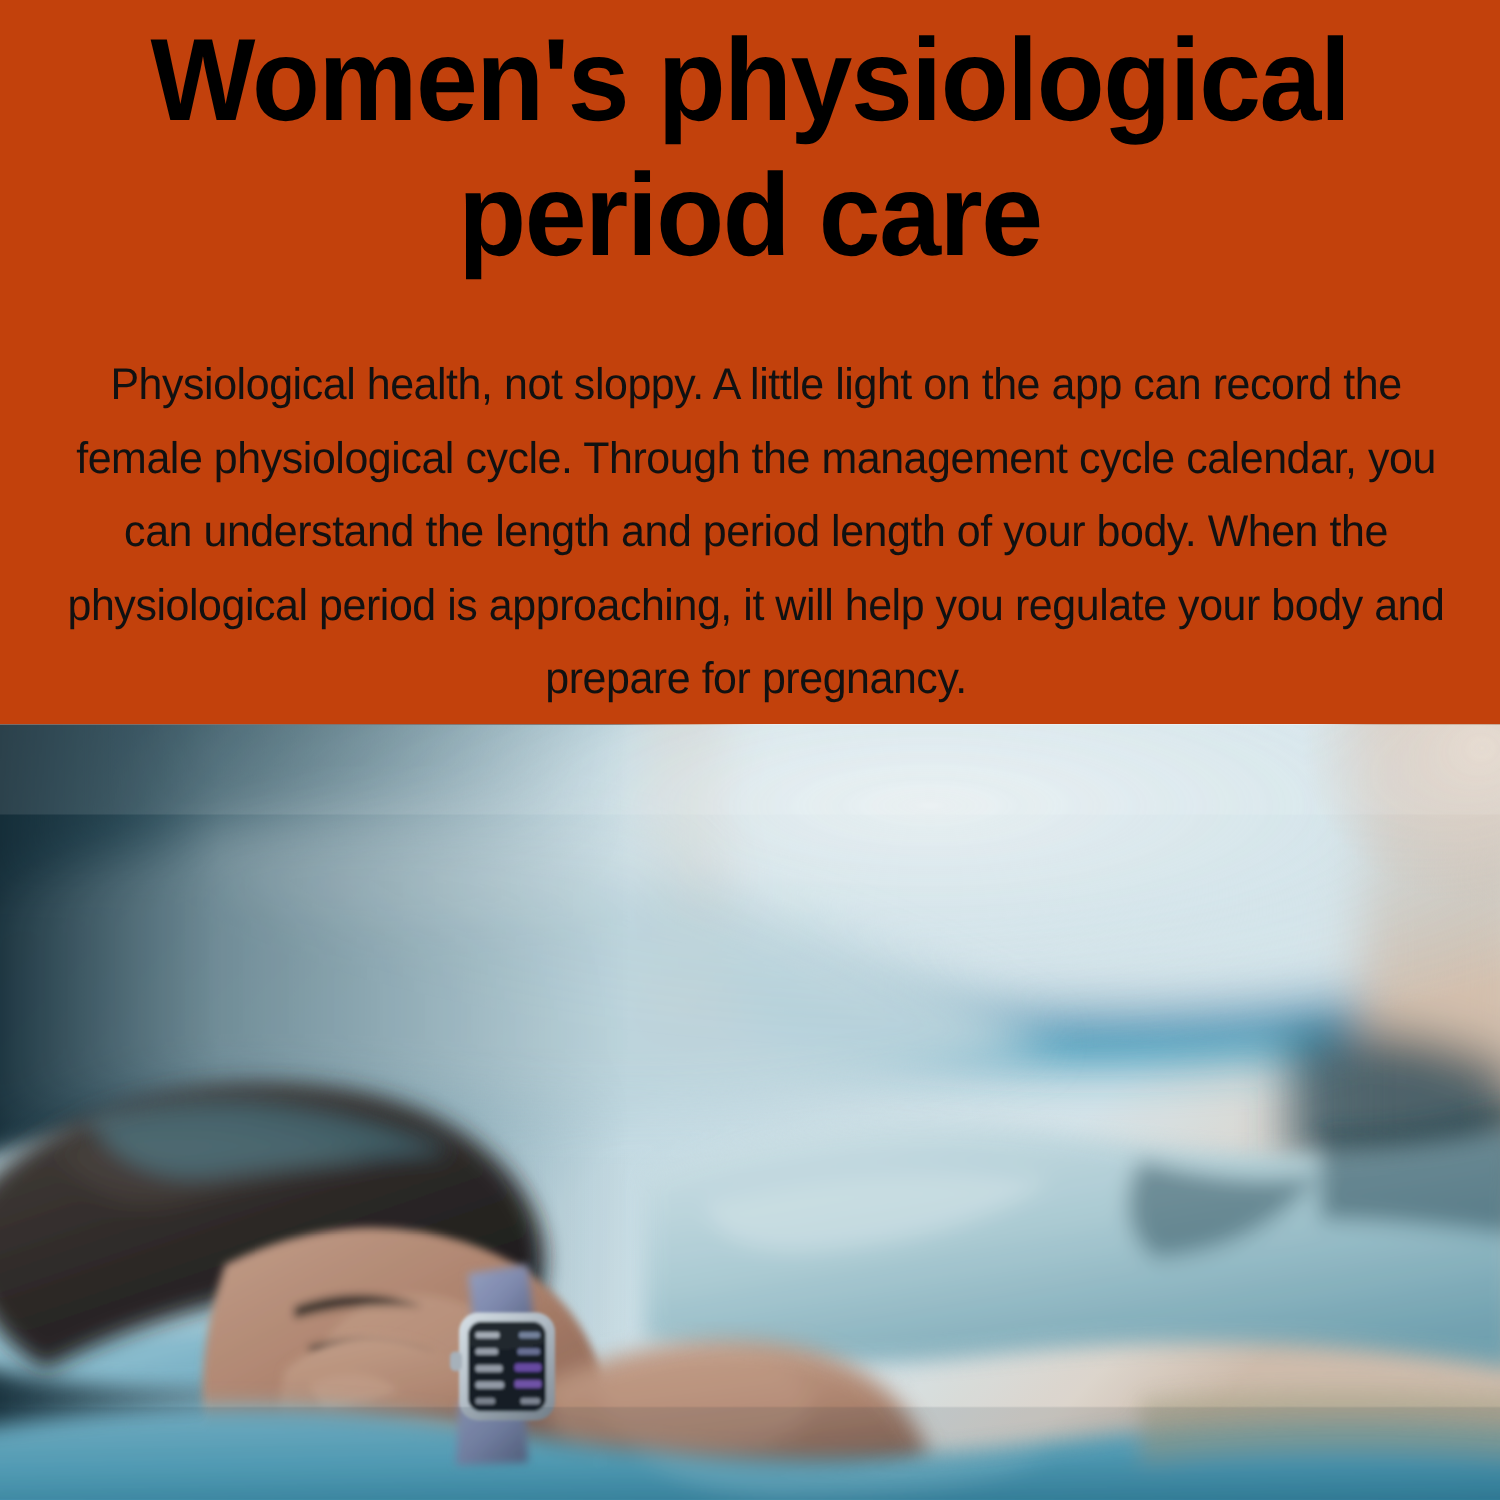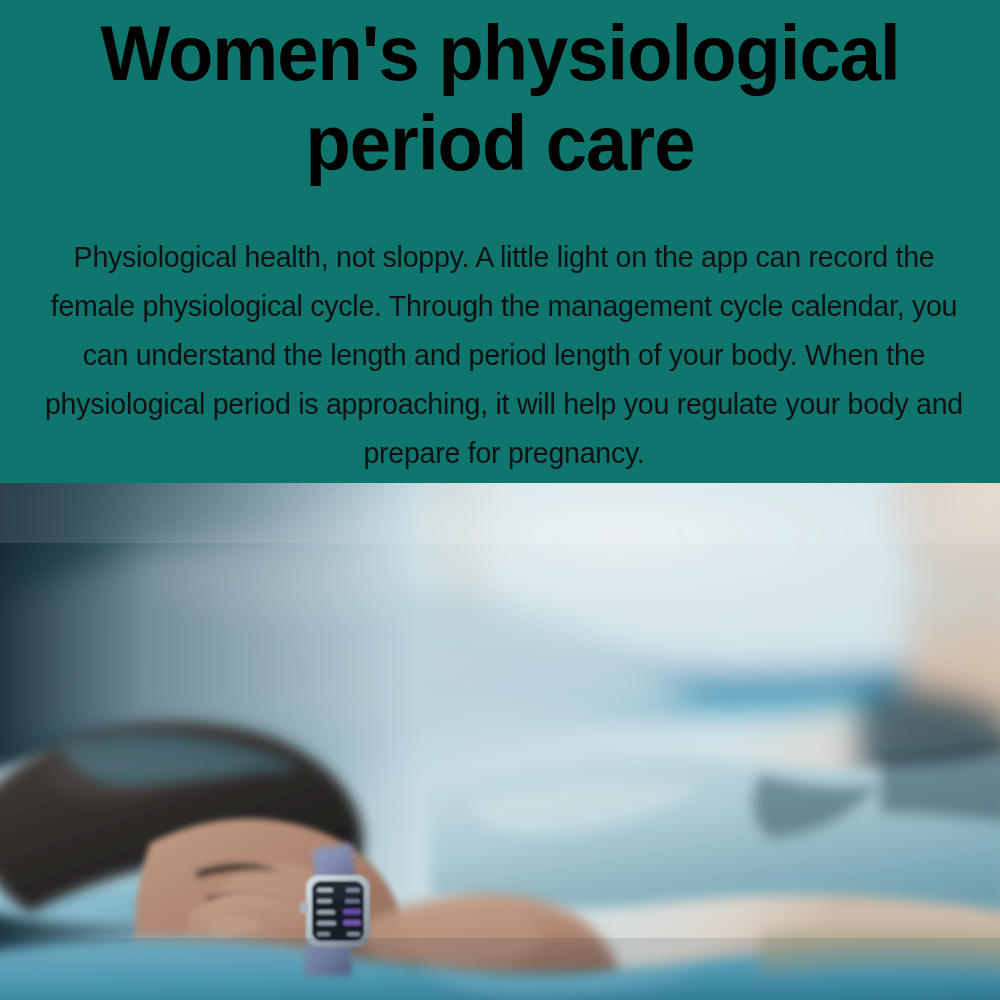--- a/index.html
+++ b/index.html
@@ -24,21 +24,21 @@
     overflow: hidden;
   }
 
   
   .text-block {
     position: absolute;
     left: 0;
     top: 0;
     width: 1000px;
     height: 483px;
-    background: #0f766e;
+    background: #c2410c;
     box-sizing: border-box;
   }
 
   .headline {
     position: absolute;
     left: 20px;
     top: 8px;
     width: 960px;
     margin: 0;
     text-align: center;

